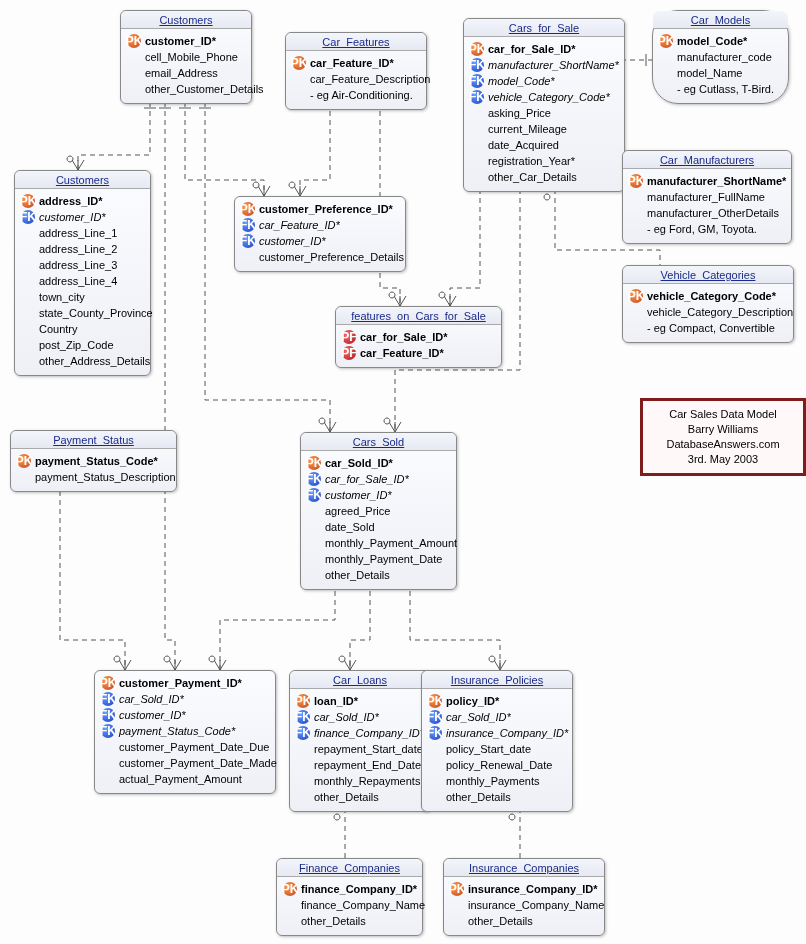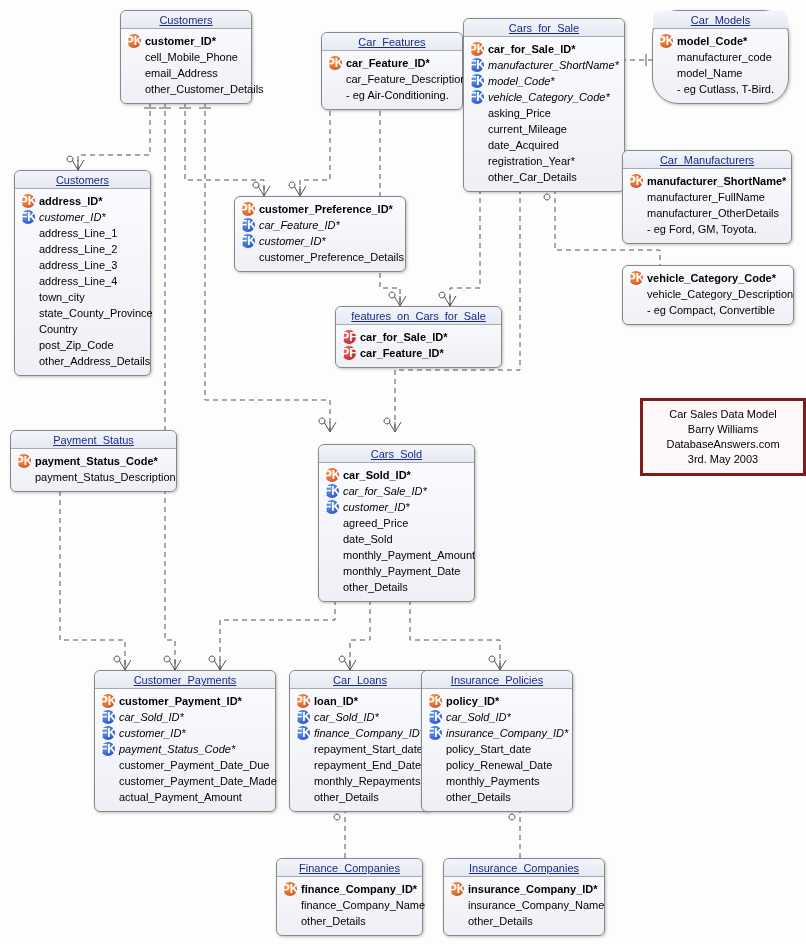--- a/index.html
+++ b/index.html
@@ -151,21 +151,21 @@
         <div class="row">
           <span class="spacer"></span>
           <span class="attr">email_Address</span>
         </div>
         <div class="row">
           <span class="spacer"></span>
           <span class="attr">other_Customer_Details</span>
         </div>
       </div>
     </div>
-    <div class="entity" style="left: 285px; top: 32px; width: 140px; margin-left: 36px;">
+    <div class="entity" style="left: 285px; top: 32px; width: 140px;">
       <div class="title">Car_Features</div>
       <div class="body">
         <div class="row">
           <span class="icon pk">PK</span>
           <span class="attr key">car_Feature_ID*</span>
         </div>
         <div class="row">
           <span class="spacer"></span>
           <span class="attr">car_Feature_Description</span>
         </div>
@@ -334,20 +334,21 @@
           <span class="icon pfk">PF</span>
           <span class="attr key">car_for_Sale_ID*</span>
         </div>
         <div class="row">
           <span class="icon pfk">PF</span>
           <span class="attr key">car_Feature_ID*</span>
         </div>
       </div>
     </div>
     <div class="entity" style="left: 622px; top: 265px; width: 170px;">
+      <div class="title">Vehicle_Categories</div>
       <div class="body">
         <div class="row">
           <span class="icon pk">PK</span>
           <span class="attr key">vehicle_Category_Code*</span>
         </div>
         <div class="row">
           <span class="spacer"></span>
           <span class="attr">vehicle_Category_Description</span>
         </div>
         <div class="row">
@@ -362,21 +363,21 @@
         <div class="row">
           <span class="icon pk">PK</span>
           <span class="attr key">payment_Status_Code*</span>
         </div>
         <div class="row">
           <span class="spacer"></span>
           <span class="attr">payment_Status_Description</span>
         </div>
       </div>
     </div>
-    <div class="entity" style="left: 300px; top: 444px; width: 155px; margin-left: 18px;">
+    <div class="entity" style="left: 300px; top: 432px; width: 155px;">
       <div class="title">Cars_Sold</div>
       <div class="body">
         <div class="row">
           <span class="icon pk">PK</span>
           <span class="attr key">car_Sold_ID*</span>
         </div>
         <div class="row">
           <span class="icon fk">FK</span>
           <span class="attr fk-style">car_for_Sale_ID*</span>
         </div>
@@ -400,21 +401,20 @@
           <span class="spacer"></span>
           <span class="attr">monthly_Payment_Date</span>
         </div>
         <div class="row">
           <span class="spacer"></span>
           <span class="attr">other_Details</span>
         </div>
       </div>
     </div>
     <div class="entity" style="left: 94px; top: 670px; width: 180px;">
-      <div class="title">Customer_Payments</div>
       <div class="body">
         <div class="row">
           <span class="icon pk">PK</span>
           <span class="attr key">customer_Payment_ID*</span>
         </div>
         <div class="row">
           <span class="icon fk">FK</span>
           <span class="attr fk-style">car_Sold_ID*</span>
         </div>
         <div class="row">

